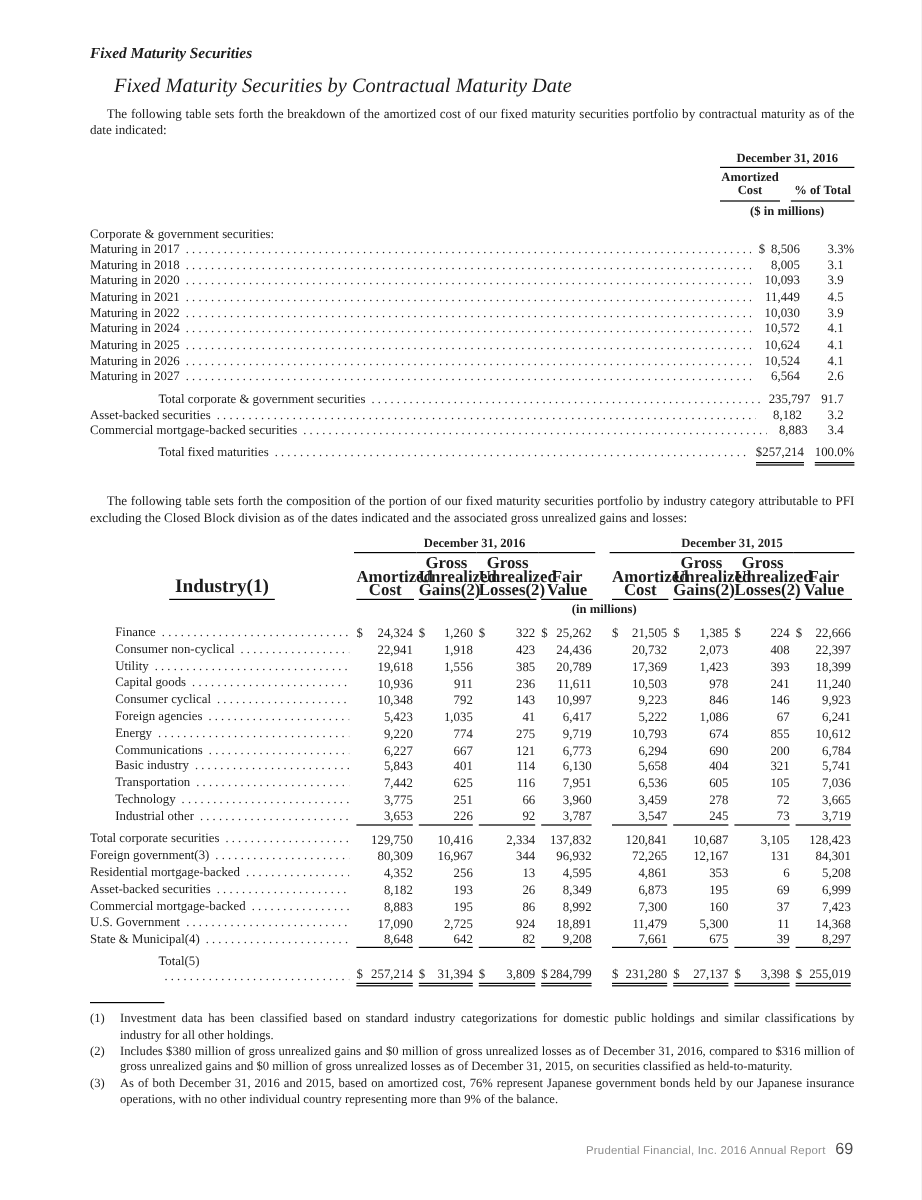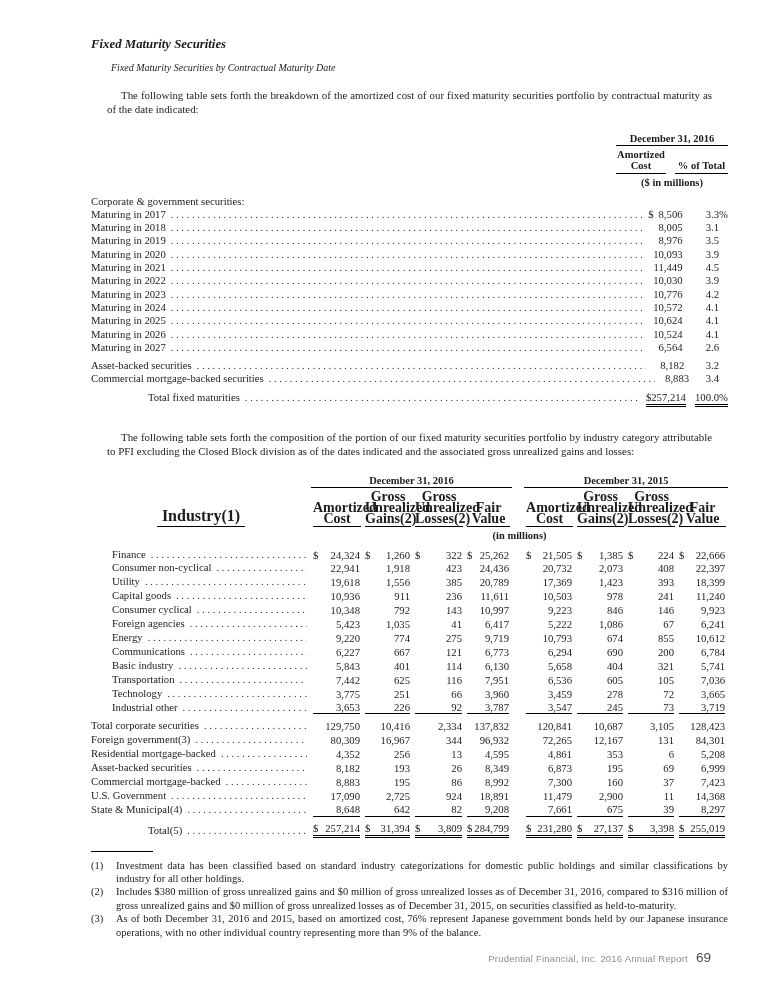--- a/index.html
+++ b/index.html
@@ -1,25 +1,25 @@
 <!DOCTYPE html>
 <html><head>
 <meta charset="utf-8">
 <style>
   html,body { margin:0; padding:0; background:#e8e8e8; }
   .page {
     width:768px; height:1000px; position:relative; margin:0 auto;
     background:#ffffff; overflow:hidden;
     font-family:"Liberation Serif", serif; color:#1c1c1c;
   }
-  .content { position:absolute; left:91px; top:37px; width:637px; }
+  .content { position:absolute; left:75px; top:37px; width:637px; }
 
   .h1 { font-size:12.8px; font-weight:bold; font-style:italic; margin:0 0 10px 0; }
-  .h2 { font-size:10px; font-style:italic; font-weight:normal; margin:0 0 7px 20px; }
-  .intro { font-size:10.9px; line-height:13.8px; text-align:justify; text-indent:14px; margin:16px; }
+  .h2 { font-size:17px; font-style:italic; font-weight:normal; margin:0 0 7px 20px; }
+  .intro { font-size:10.9px; line-height:13.8px; text-align:justify; text-indent:14px; margin:0; }
 
   
   .t1 { margin-top:10px; }
   .t1head { display:flex; justify-content:flex-end; margin-bottom:7px; }
   .t1headblk { width:112px; font-weight:bold; font-size:10.5px; text-align:center; }
   .t1period { border-bottom:1.2px solid #000; padding-bottom:1px; white-space:nowrap; }
   .t1cols { display:flex; gap:9px; margin-top:3px; align-items:flex-end; }
   .t1ch { border-bottom:1.2px solid #000; padding-bottom:1px; white-space:pre-line; line-height:11.5px; }
   .t1ch.cost { width:50px; }
   .t1ch.pct { width:53px; }
@@ -48,21 +48,21 @@
   .t2 .ph { font-weight:bold; font-size:10.5px; text-align:center; border-bottom:1.2px solid #000; padding-bottom:1px; white-space:nowrap; }
   .t2 .chd { font-weight:bold; font-size:14px; line-height:11.3px; text-align:center;
              border-bottom:1.2px solid #000; padding-bottom:1px; margin:3px 2px 0; white-space:pre-line; }
   .t2 .indth { text-align:center; }
   .t2 .indh { display:inline-block; font-weight:bold; font-size:16px; border-bottom:1.2px solid #000; padding:0 5px 1px; }
   .t2 .unitsrow th { text-align:center; }
   .t2 .units { font-weight:bold; font-size:10.5px; padding:3px 0 7px; }
   .t2 .lblwrap { display:flex; line-height:12.9px; align-items:stretch; }
   .t2 .lbl { white-space:nowrap; }
   .t2 .lblwrap.ind1 { padding-left:21px; }
-  .t2 .lblwrap.ind2 { padding-left:57px; }
+  .t2 .lblwrap.ind2 { padding-left:57px;flex-direction:column; }
   .t2 .ci { display:flex; justify-content:space-between; line-height:12.9px; padding:0; margin:0 3px 0 2px; }
   .t2 td.ruleS .ci { border-bottom:1px solid #000; }
   .t2 td.ruleD .ci { border-bottom:3px double #000; }
   .t2 tr.t2gap td { height:5px; }
 
   
   .fnsep { width:62px; border-top:1px solid #000; margin:13px 0 7px; }
   .fn { display:flex; font-size:10.5px; line-height:13.4px; }
   .fnnum { width:25px; flex:none; }
   .fntext { flex:1; text-align:justify; }
@@ -115,32 +115,20 @@
             <span class="t1c cost">
               <span class="pre"></span>
               <span class="val">8,005</span>
             </span>
             <span class="t1c pct">
               <span class="val">3.1</span>
               <span class="sfx"></span>
             </span>
           </div>
           <div class="t1row">
-            <span class="t1lbl">Maturing in 2019</span>
-            <span class="leader"></span>
-            <span class="t1c cost">
-              <span class="pre"></span>
-              <span class="val">8,976</span>
-            </span>
-            <span class="t1c pct">
-              <span class="val">3.5</span>
-              <span class="sfx"></span>
-            </span>
-          </div>
-          <div class="t1row">
             <span class="t1lbl">Maturing in 2020</span>
             <span class="leader"></span>
             <span class="t1c cost">
               <span class="pre"></span>
               <span class="val">10,093</span>
             </span>
             <span class="t1c pct">
               <span class="val">3.9</span>
               <span class="sfx"></span>
             </span>
@@ -163,32 +151,20 @@
             <span class="t1c cost">
               <span class="pre"></span>
               <span class="val">10,030</span>
             </span>
             <span class="t1c pct">
               <span class="val">3.9</span>
               <span class="sfx"></span>
             </span>
           </div>
           <div class="t1row">
-            <span class="t1lbl">Maturing in 2023</span>
-            <span class="leader"></span>
-            <span class="t1c cost">
-              <span class="pre"></span>
-              <span class="val">10,776</span>
-            </span>
-            <span class="t1c pct">
-              <span class="val">4.2</span>
-              <span class="sfx"></span>
-            </span>
-          </div>
-          <div class="t1row">
             <span class="t1lbl">Maturing in 2024</span>
             <span class="leader"></span>
             <span class="t1c cost">
               <span class="pre"></span>
               <span class="val">10,572</span>
             </span>
             <span class="t1c pct">
               <span class="val">4.1</span>
               <span class="sfx"></span>
             </span>
@@ -223,20 +199,32 @@
             <span class="t1c cost">
               <span class="pre"></span>
               <span class="val">6,564</span>
             </span>
             <span class="t1c pct">
               <span class="val">2.6</span>
               <span class="sfx"></span>
             </span>
           </div>
           <div class="t1gap"></div>
+          <div class="t1row">
+            <span class="t1lbl ind">Total corporate &amp; government securities</span>
+            <span class="leader"></span>
+            <span class="t1c cost">
+              <span class="pre"></span>
+              <span class="val">235,797</span>
+            </span>
+            <span class="t1c pct">
+              <span class="val">91.7</span>
+              <span class="sfx"></span>
+            </span>
+          </div>
           <div class="t1row">
             <span class="t1lbl">Asset-backed securities</span>
             <span class="leader"></span>
             <span class="t1c cost">
               <span class="pre"></span>
               <span class="val">8,182</span>
             </span>
             <span class="t1c pct">
               <span class="val">3.2</span>
               <span class="sfx"></span>
@@ -1347,21 +1335,21 @@
               <td class="sp"></td>
               <td class="num">
                 <div class="ci">
                   <span class="pre"></span>
                   <span class="val">11,479</span>
                 </div>
               </td>
               <td class="num">
                 <div class="ci">
                   <span class="pre"></span>
-                  <span class="val">2,900</span>
+                  <span class="val">5,300</span>
                 </div>
               </td>
               <td class="num">
                 <div class="ci">
                   <span class="pre"></span>
                   <span class="val">11</span>
                 </div>
               </td>
               <td class="num">
                 <div class="ci">

